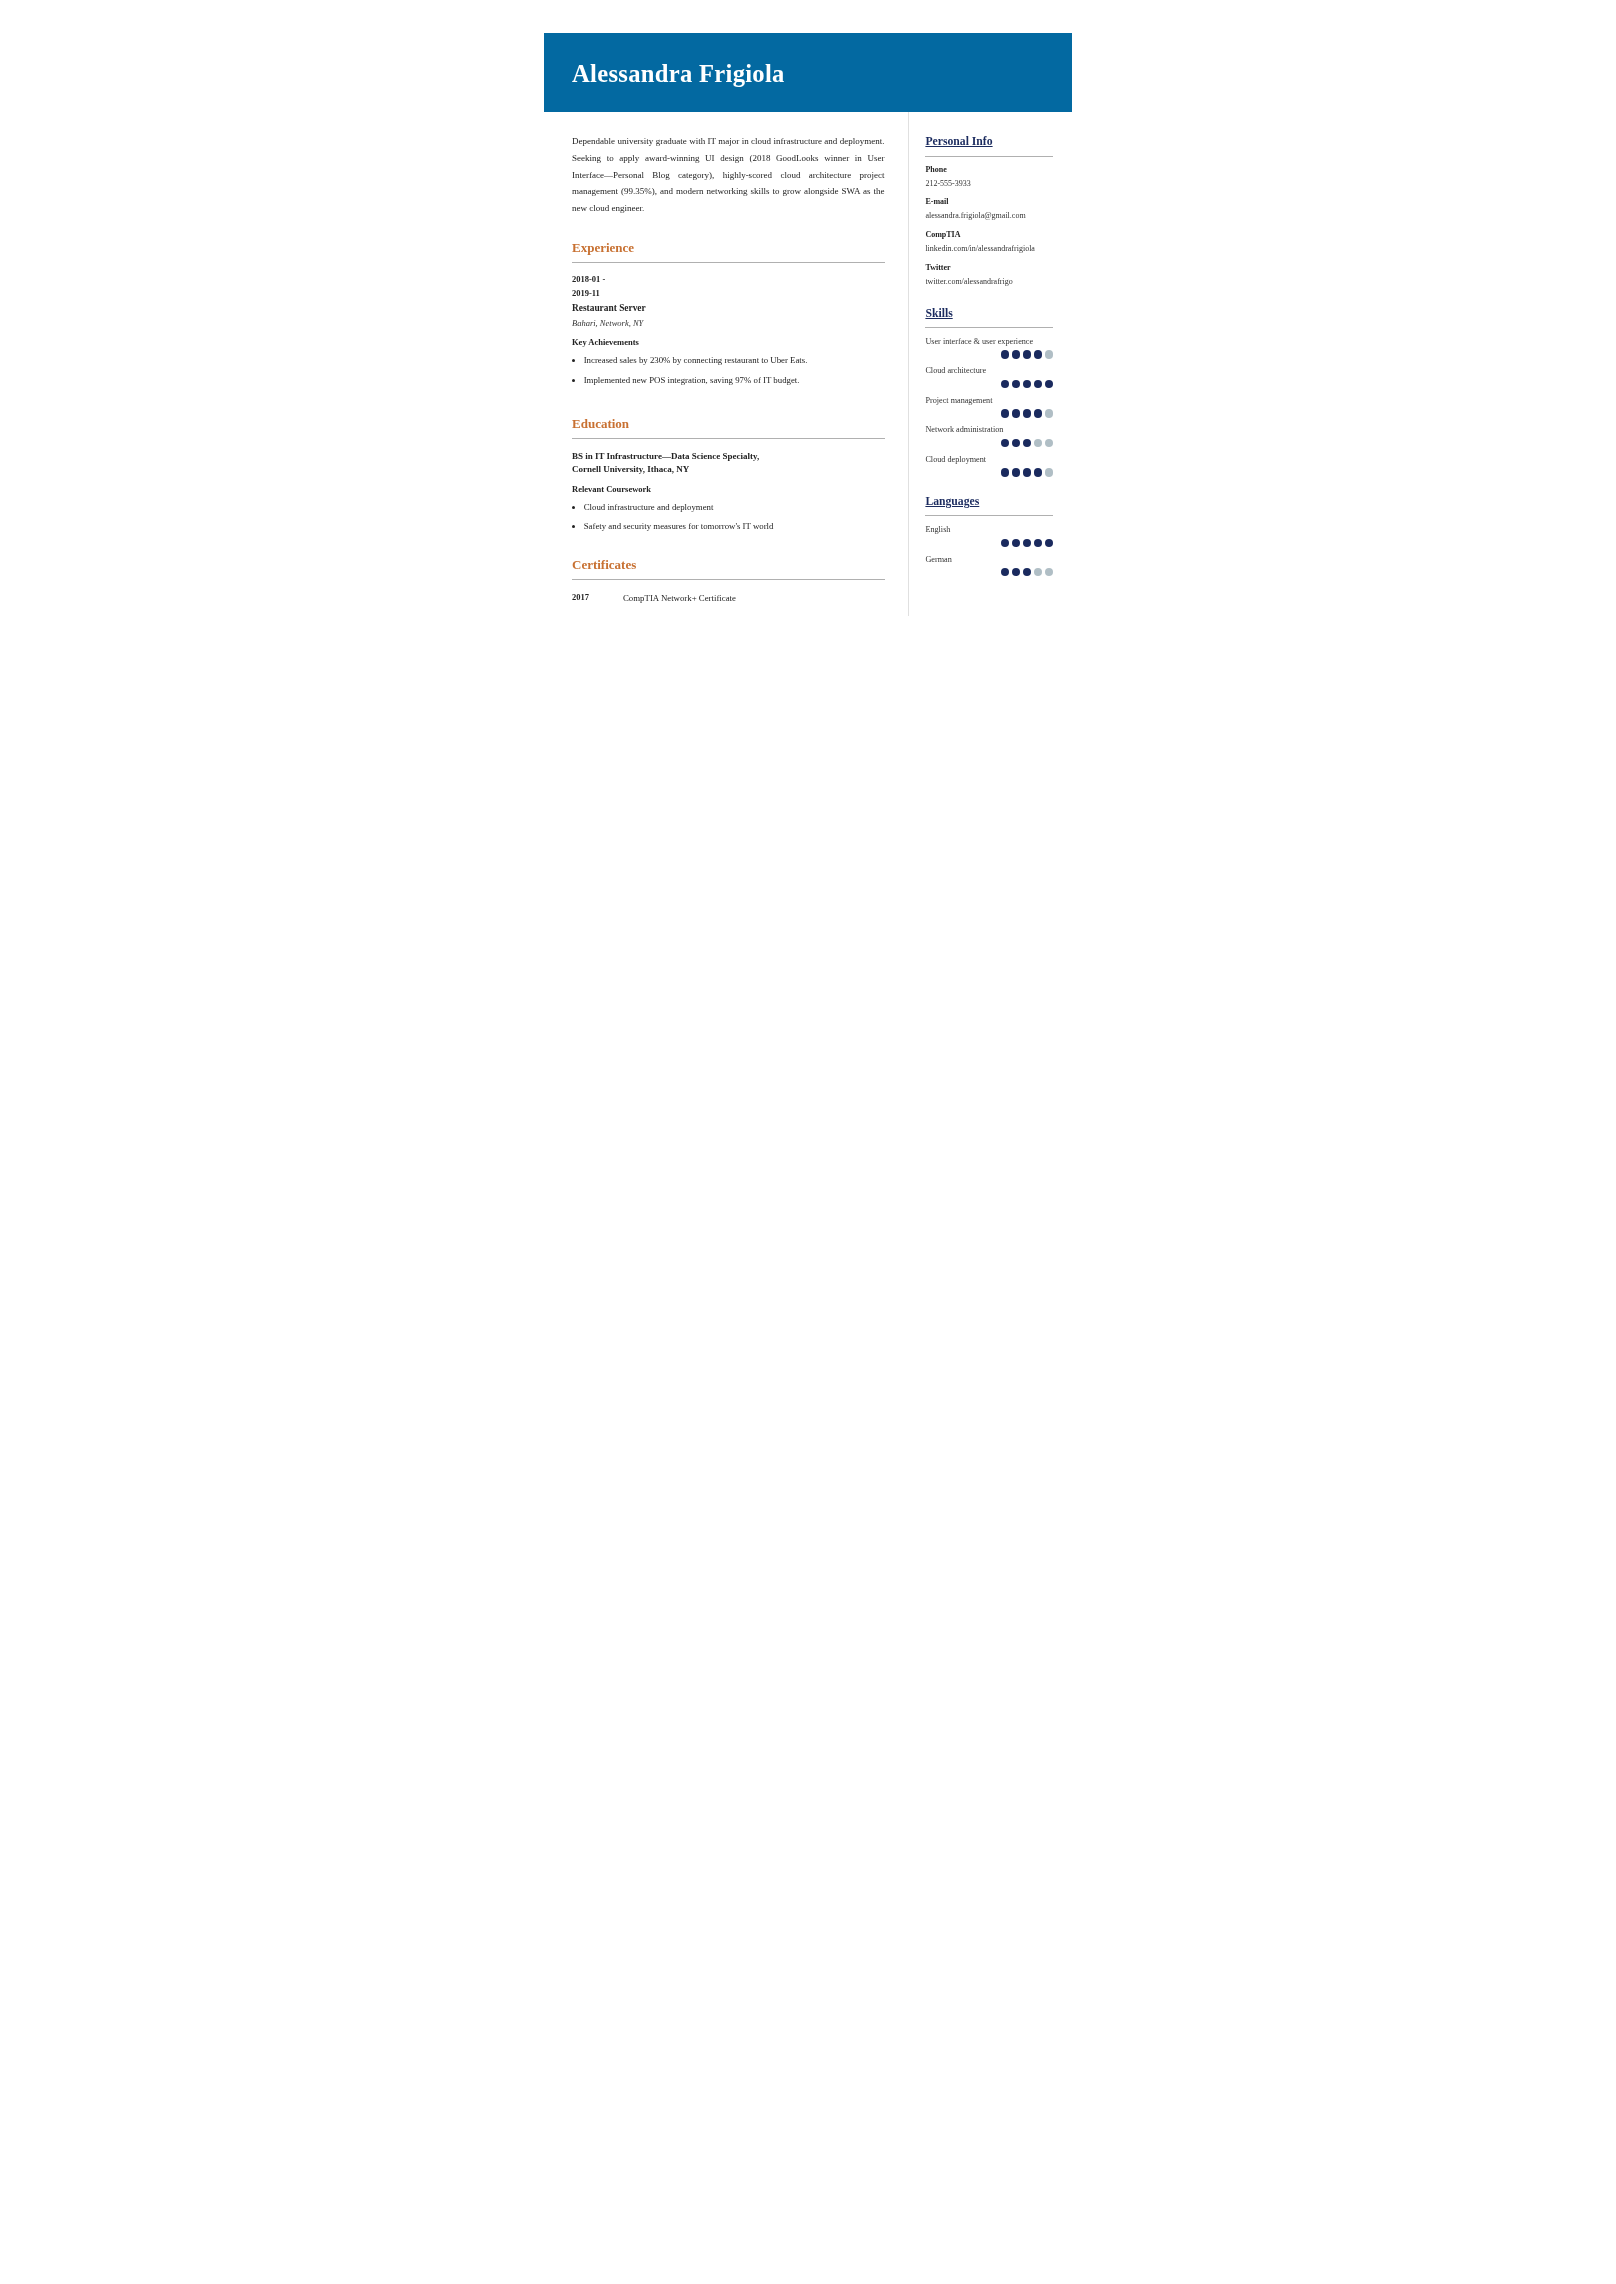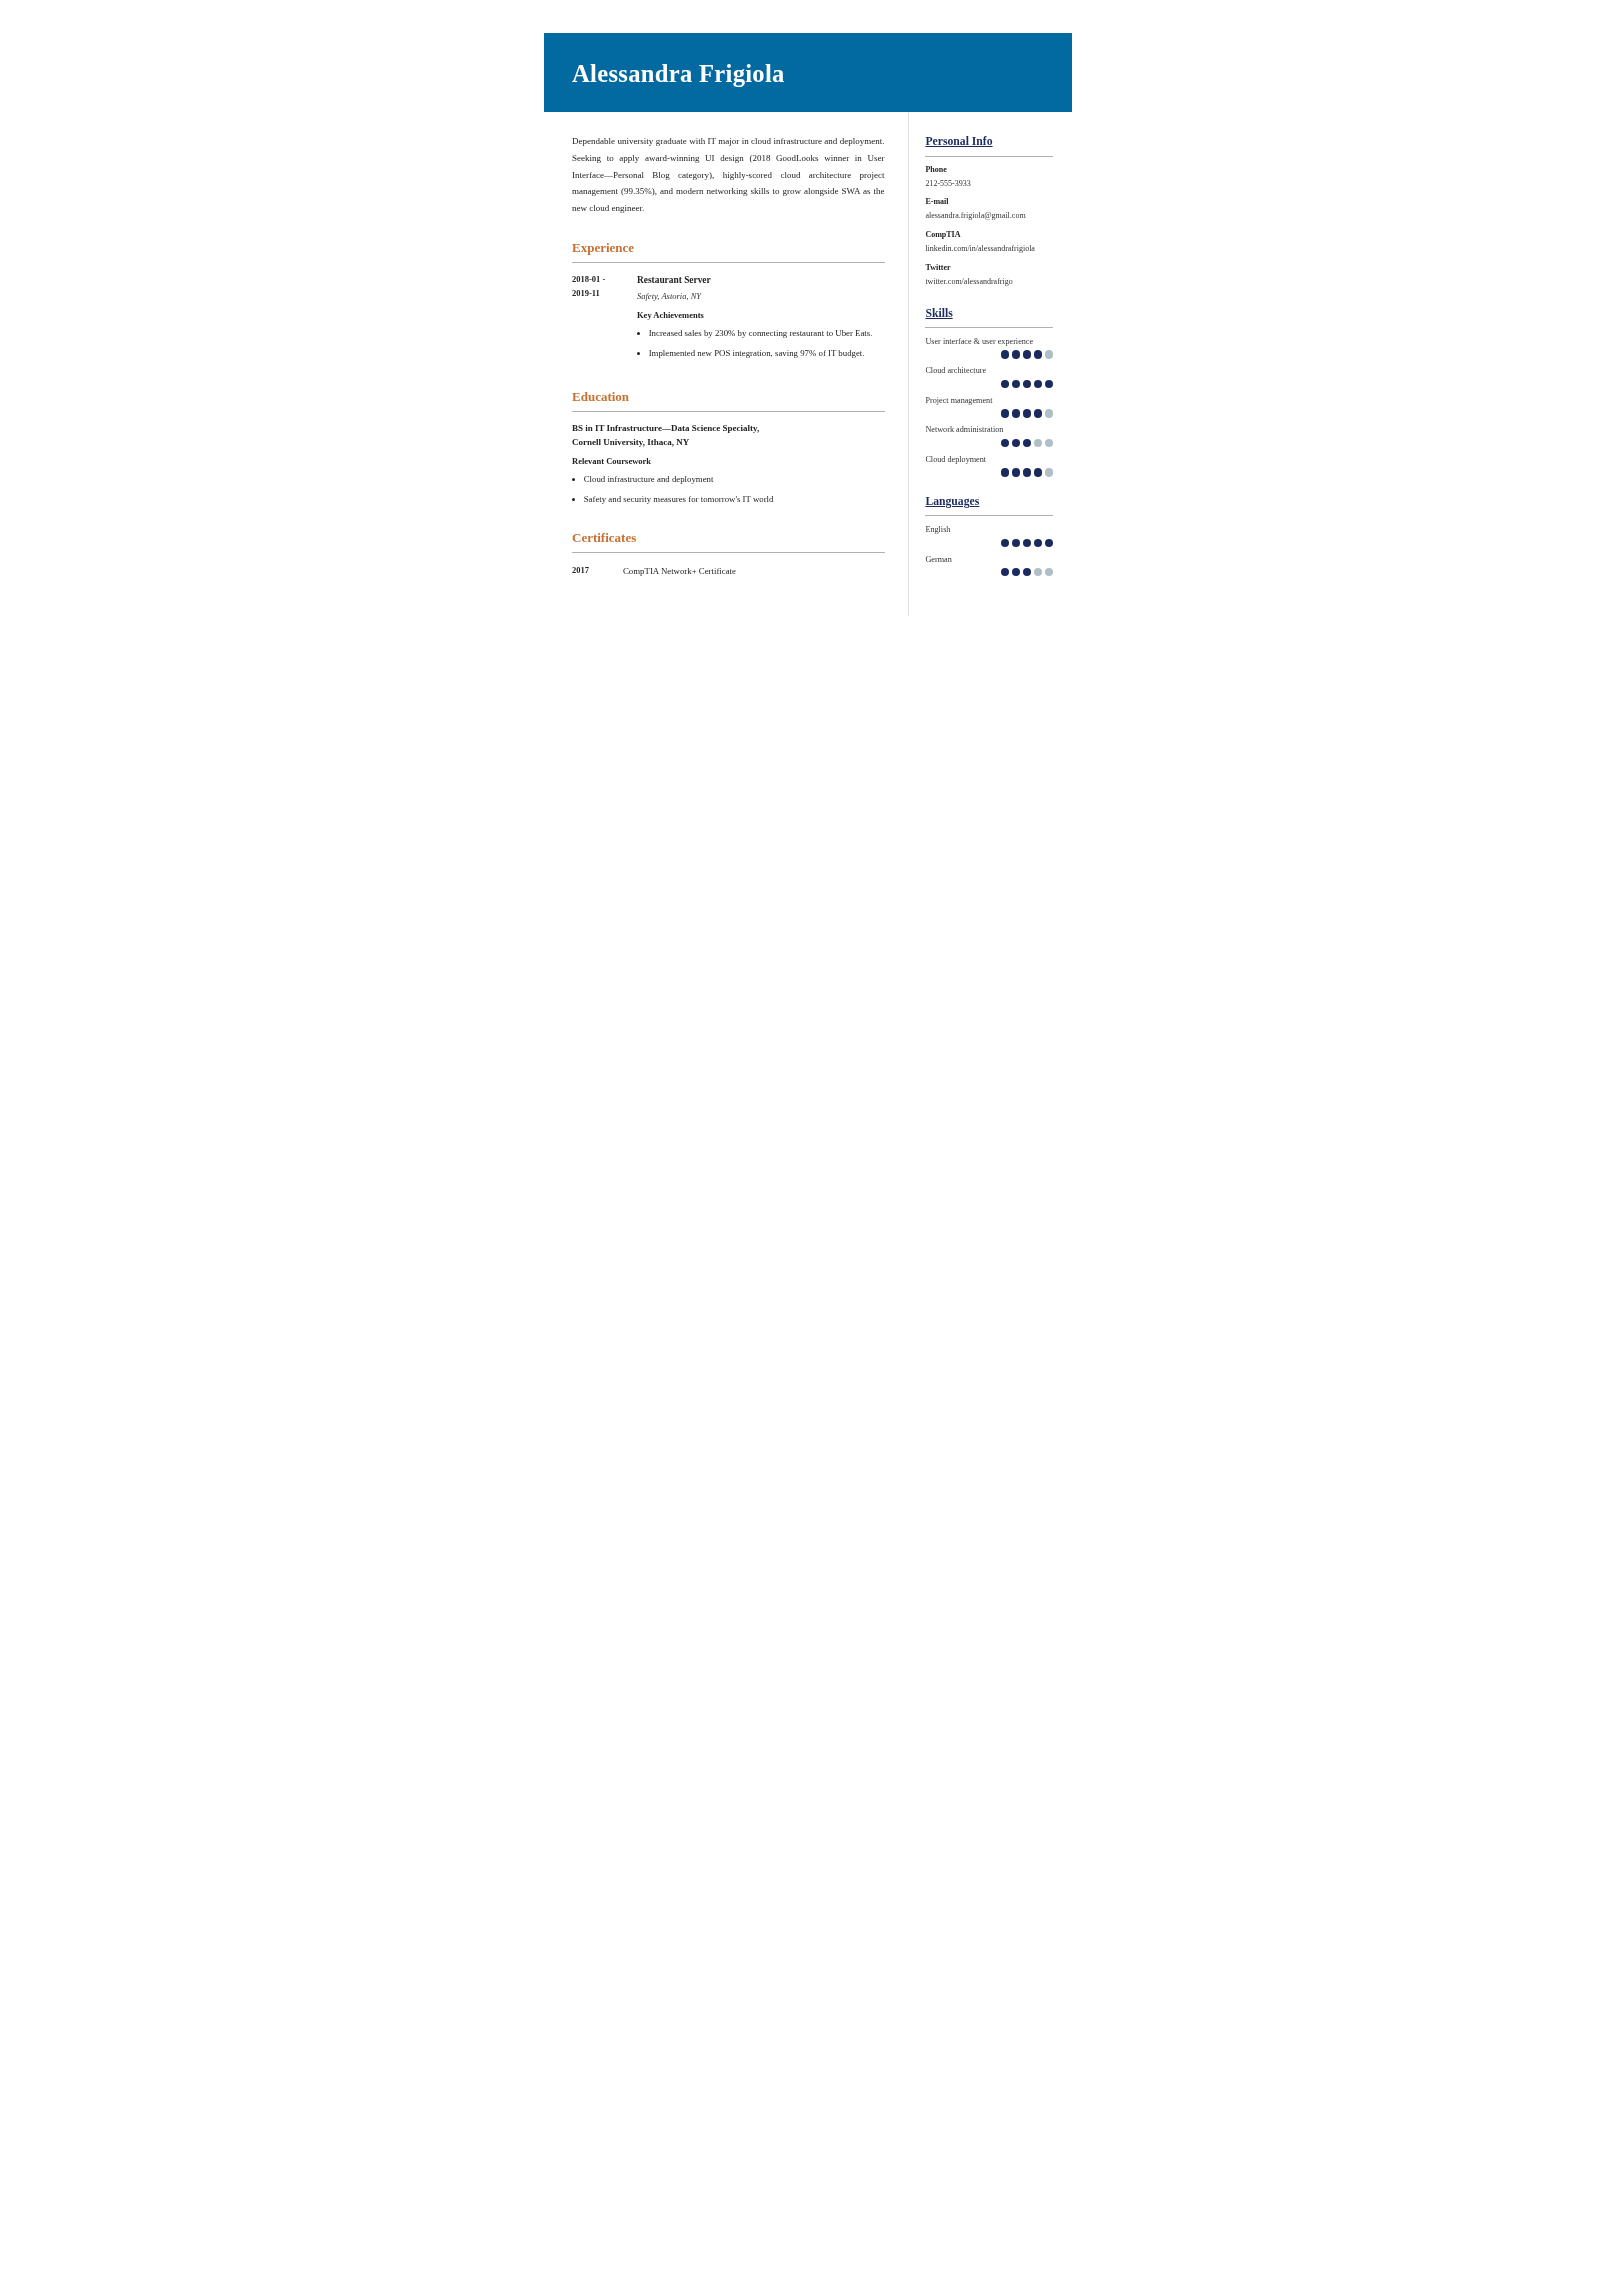--- a/index.html
+++ b/index.html
@@ -71,21 +71,21 @@
       margin-bottom: 3.5px;
     }
     .section-divider {
       border: none;
       border-top: 0.9px solid #b0b0b0;
       margin-bottom: 10.6px;
     }
 
     
     .experience-section { margin-bottom: 21px; }
-    .exp-entry { display: flex; gap: 0; margin-bottom: 3.5px; }
+    .exp-entry { display: flex; gap: 0; margin-bottom: 3.5px; flex-direction: column; }
     .exp-dates {
       min-width: 65px;
       font-weight: bold;
       font-size: 8.5px;
       color: #222;
       padding-top: 0;
     }
     .exp-detail { flex: 1; }
     .exp-title {
       font-weight: bold;
@@ -203,21 +203,21 @@
         <div class="section-title">Experience</div>
         <hr class="section-divider">
 
         <div class="exp-entry">
           <div class="exp-dates">
             <div>2018-01 -</div>
             <div>2019-11</div>
           </div>
           <div class="exp-detail">
             <div class="exp-title">Restaurant Server</div>
-            <div class="exp-company">Safety, Astoria, NY</div>
+            <div class="exp-company">Bahari, Network, NY</div>
             <div class="key-achievements-label">Key Achievements</div>
             <ul class="achievements-list">
               <li>Increased sales by 230% by connecting restaurant to Uber Eats.</li>
               <li>Implemented new POS integration, saving 97% of IT budget.</li>
             </ul>
           </div>
         </div>
       </div>
 
       <div class="education-section">

